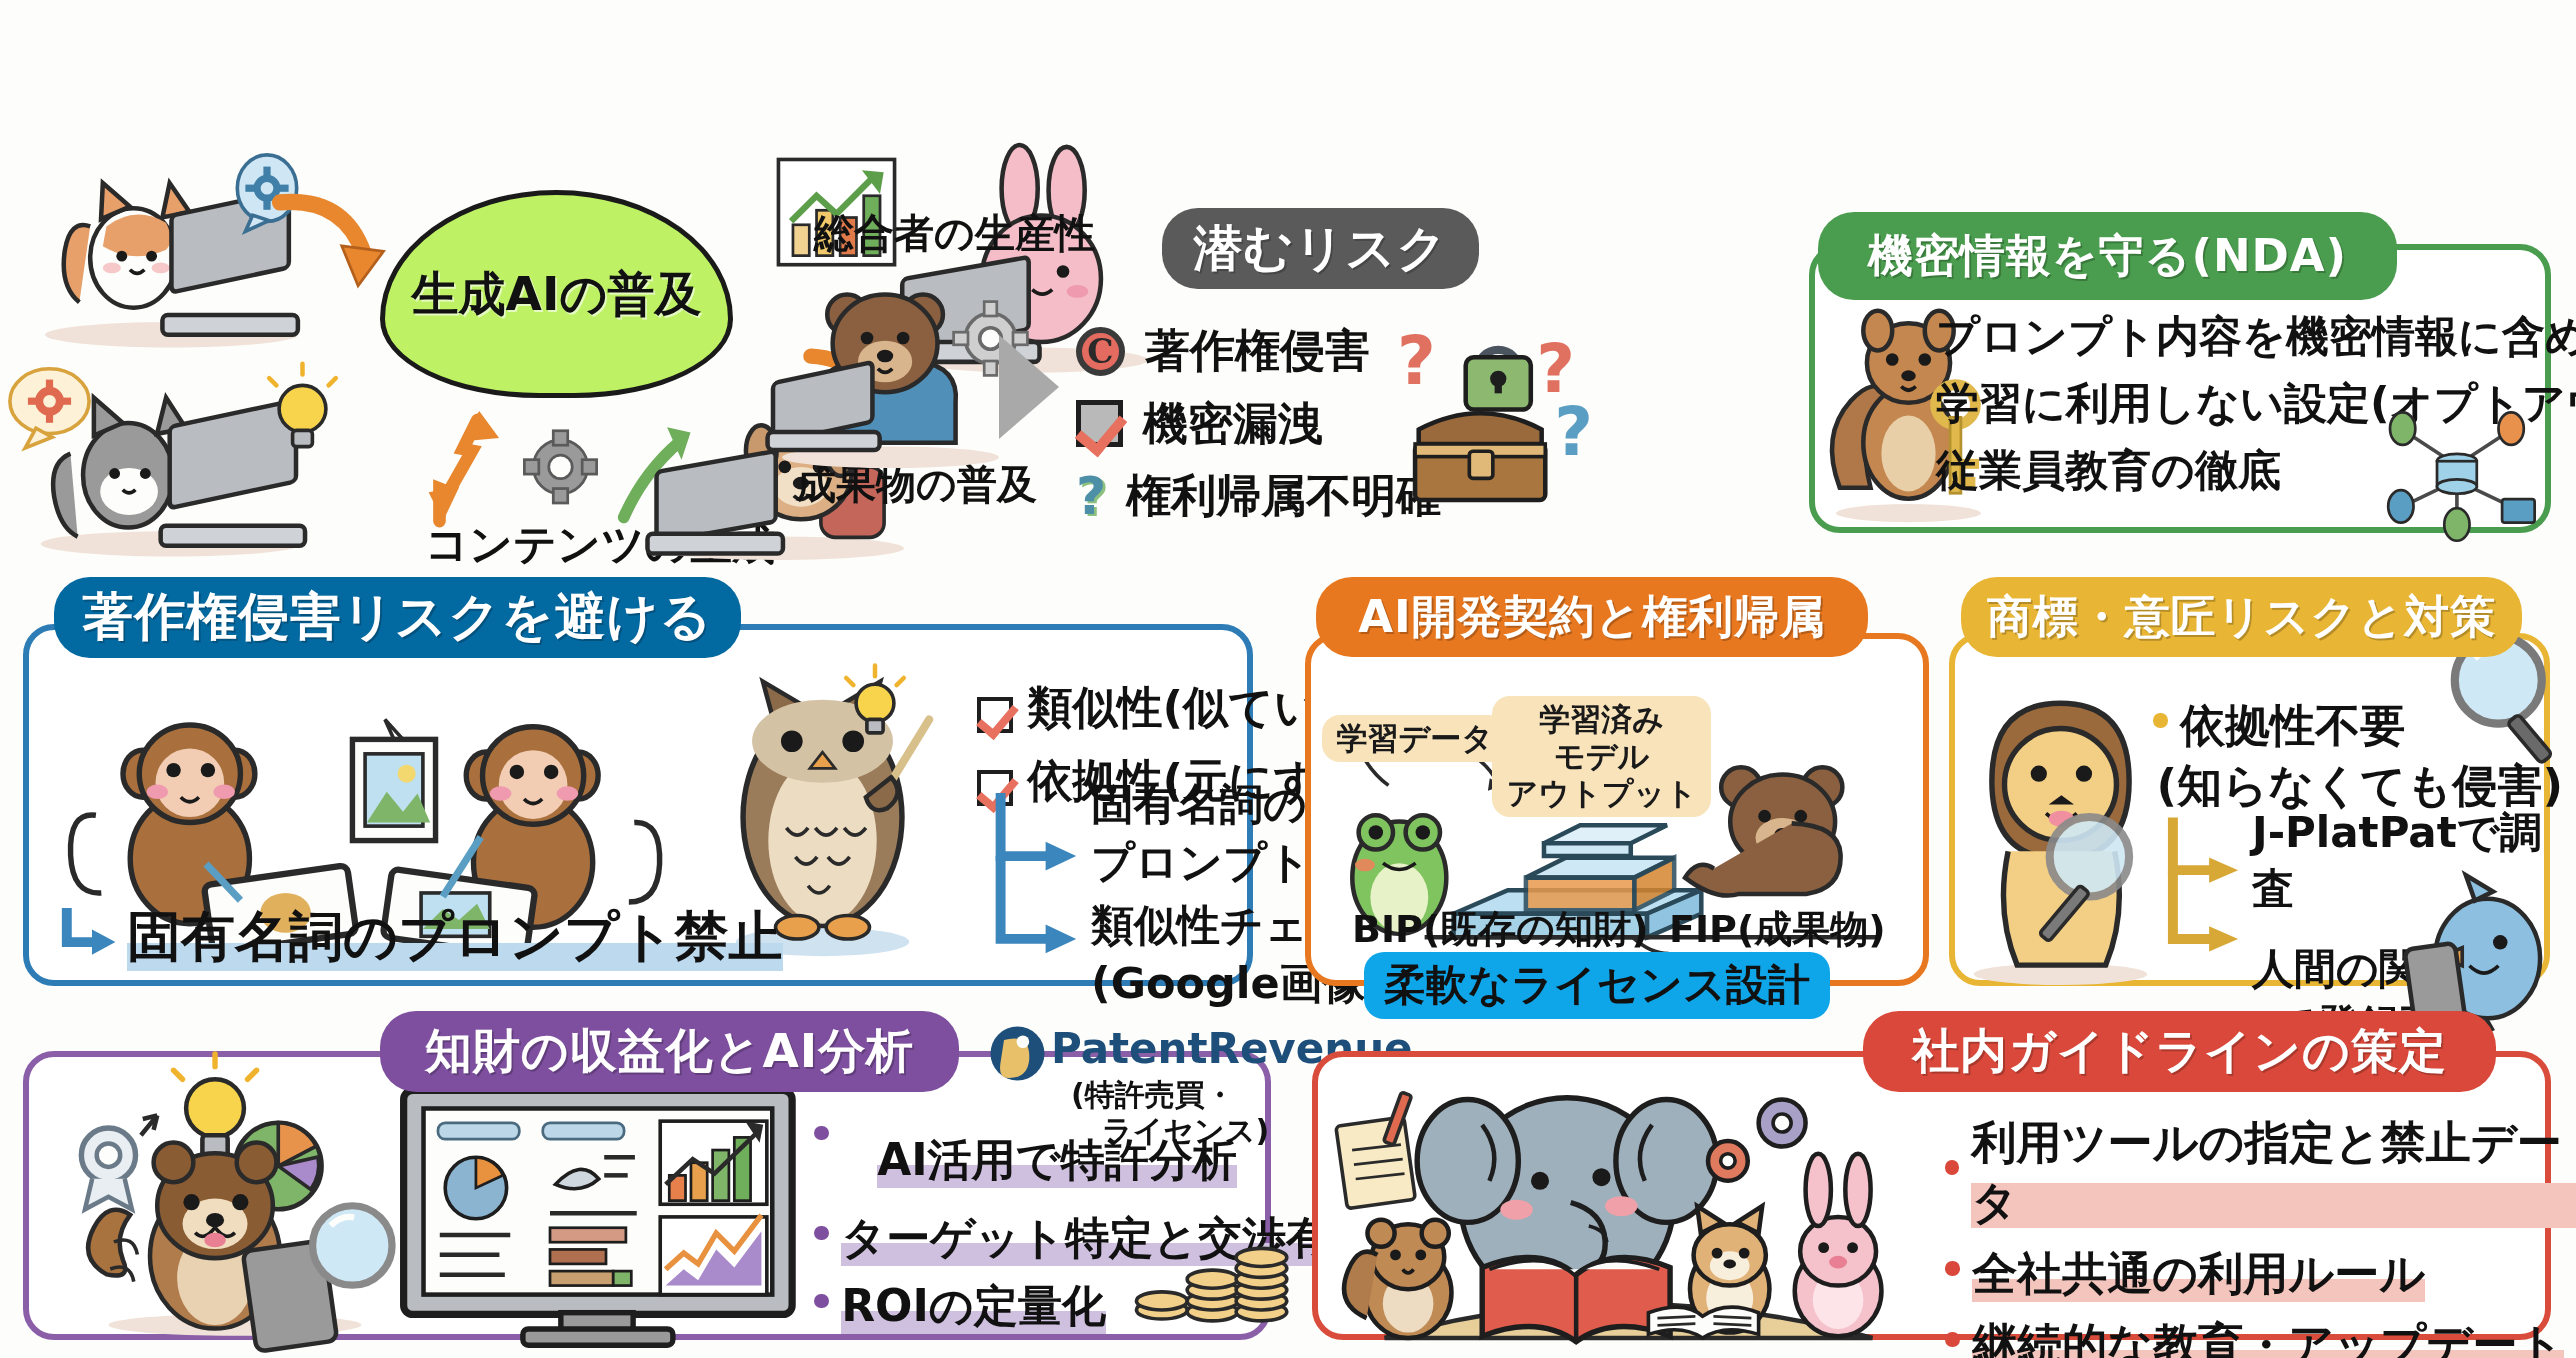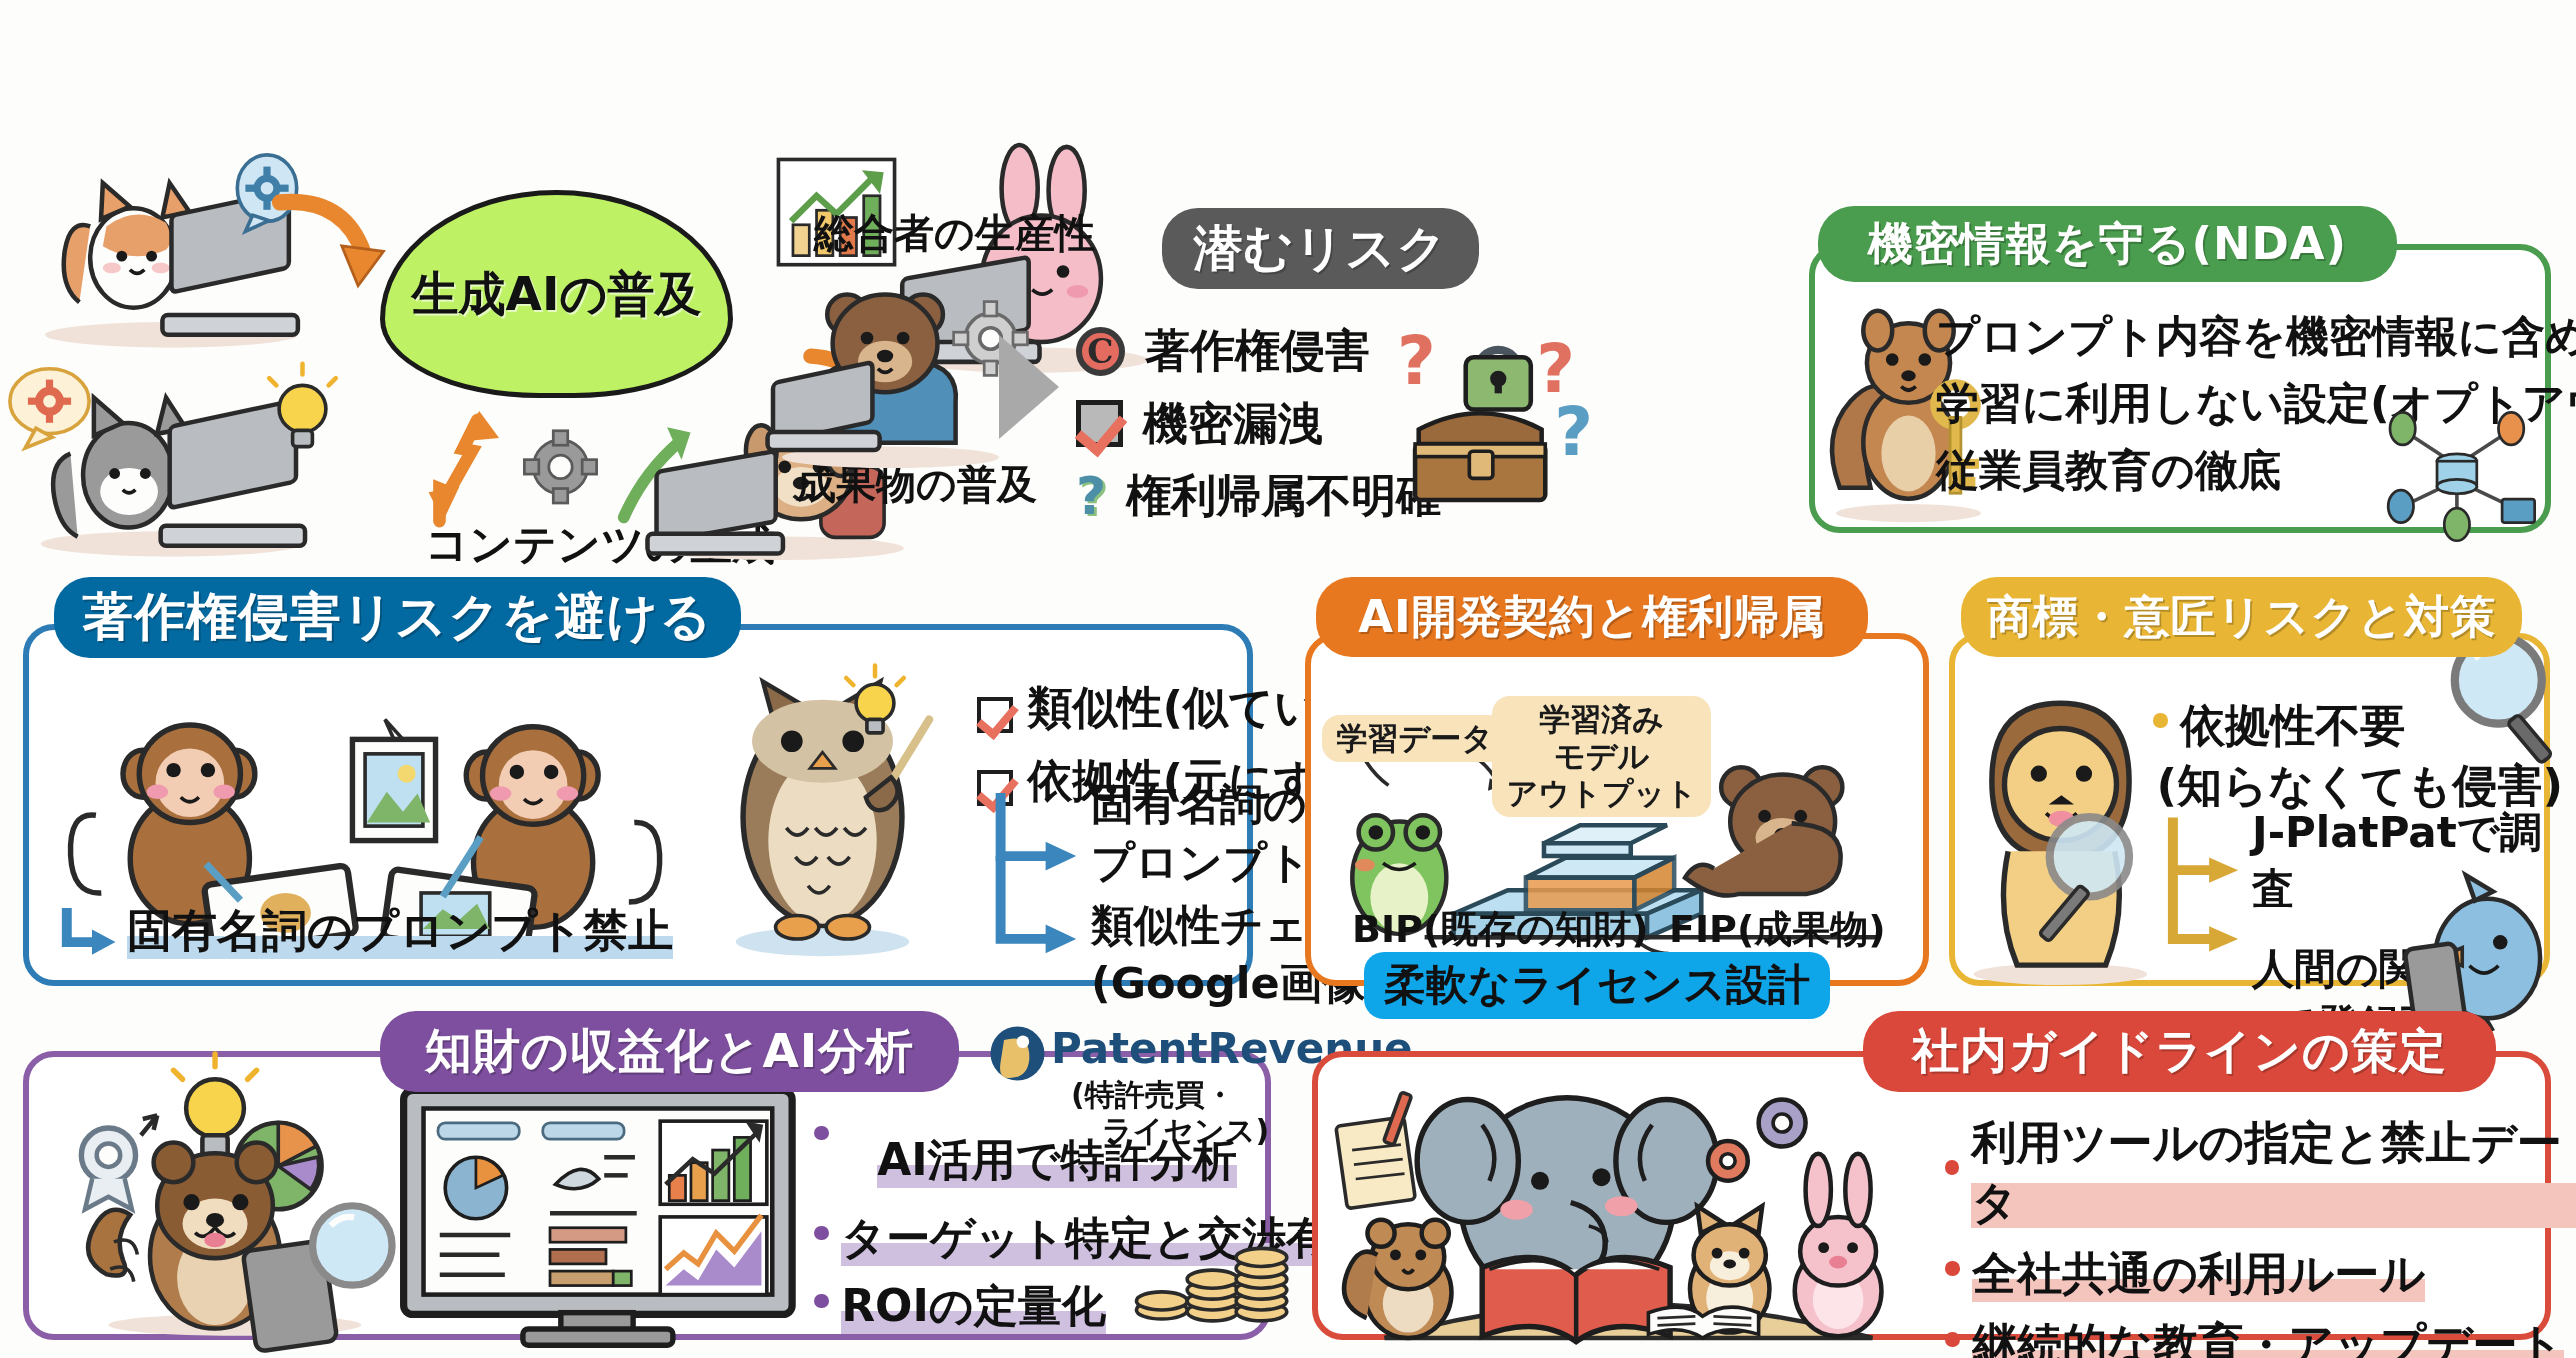--- a/index.html
+++ b/index.html
@@ -336,21 +336,21 @@
     </g>
     <g>
       <path d="M48 120 q68 -36 136 0 l0 18 l-136 0 z" fill="#9a6a3c" stroke="#1e1e1e" stroke-width="5"></path>
       <rect x="44" y="136" width="144" height="62" rx="6" fill="#a9763f" stroke="#1e1e1e" stroke-width="5"></rect>
       <rect x="44" y="136" width="144" height="14" fill="#e0b877" stroke="#1e1e1e" stroke-width="4"></rect>
       <rect x="104" y="144" width="26" height="30" rx="4" fill="#e0b877" stroke="#1e1e1e" stroke-width="4"></rect>
     </g>
   </svg>
 
   <div class="panel p-green" style="left:1809px;top:244px;width:742px;height:289px;"></div>
-  <div class="panel-pill pill-green" style="left:1818px;top:206px;width:579px;height:76px;font-size:45px;">機密情報を守る(NDA)</div>
+  <div class="panel-pill pill-green" style="left:1818px;top:212px;width:579px;height:88px;font-size:45px;">機密情報を守る(NDA)</div>
   <svg class="abs" style="left:1818px;top:298px;" width="181" height="226" viewBox="0 0 200 250">
     <ellipse cx="100" cy="238" rx="80" ry="10" fill="#f0e2d8"></ellipse>
     <path d="M24 210 q-22 -58 12 -96 q26 -28 40 -8 q10 18 -10 30 q-22 16 -8 74 z" fill="#b07848" stroke="#2a2a2a" stroke-width="5"></path>
     <ellipse cx="100" cy="160" rx="50" ry="62" fill="#c4874f" stroke="#2a2a2a" stroke-width="5"></ellipse>
     <ellipse cx="100" cy="172" rx="30" ry="42" fill="#e8cfa8"></ellipse>
     <ellipse cx="100" cy="72" rx="46" ry="44" fill="#c4874f" stroke="#2a2a2a" stroke-width="5"></ellipse>
     <ellipse cx="66" cy="36" rx="16" ry="22" fill="#c4874f" stroke="#2a2a2a" stroke-width="5"></ellipse>
     <ellipse cx="134" cy="36" rx="16" ry="22" fill="#c4874f" stroke="#2a2a2a" stroke-width="5"></ellipse>
     <circle cx="82" cy="68" r="7" fill="#1a1a1a"></circle>
       <circle cx="118" cy="68" r="7" fill="#1a1a1a"></circle>
@@ -481,21 +481,21 @@
     <div class="jp line" style="font-size:43px;">固有名詞の</div>
     <div class="jp line" style="font-size:43px;margin-bottom:5.4px;">プロンプト禁止</div>
     <div class="jp line" style="font-size:43px;">類似性チェック</div>
     <div class="jp line" style="font-size:43px;">(Google画像検索)</div>
   </div>
 
   <svg class="abs" style="left:56px;top:904px;" width="63" height="60" viewBox="0 0 70 66">
     <path d="M12 4 l0 38 l34 0" stroke="#3a86bd" stroke-width="11" fill="none"></path>
     <path d="M40 28 l26 14 l-26 14 z" fill="#3a86bd"></path>
   </svg>
-  <div class="jp hl-blue abs" style="left:127px;top:901px;font-size:45px;">固有名詞のプロンプト禁止</div>
+  <div class="jp hl-blue abs" style="left:127px;top:901px;font-size:54px;">固有名詞のプロンプト禁止</div>
 
   <div class="panel p-orange" style="left:1305px;top:633px;width:624px;height:353px;"></div>
   <div class="panel-pill pill-orange" style="left:1316px;top:577px;width:552px;height:80px;font-size:45px;">AI開発契約と権利帰属</div>
 
   <div class="chip" style="left:1322px;top:715px;font-size:31px;">学習データ</div>
   <div class="chip" style="left:1492px;top:696px;font-size:31px;">
     <div>学習済み</div>
     <div>モデル</div>
     <div>アウトプット</div>
   </div>

